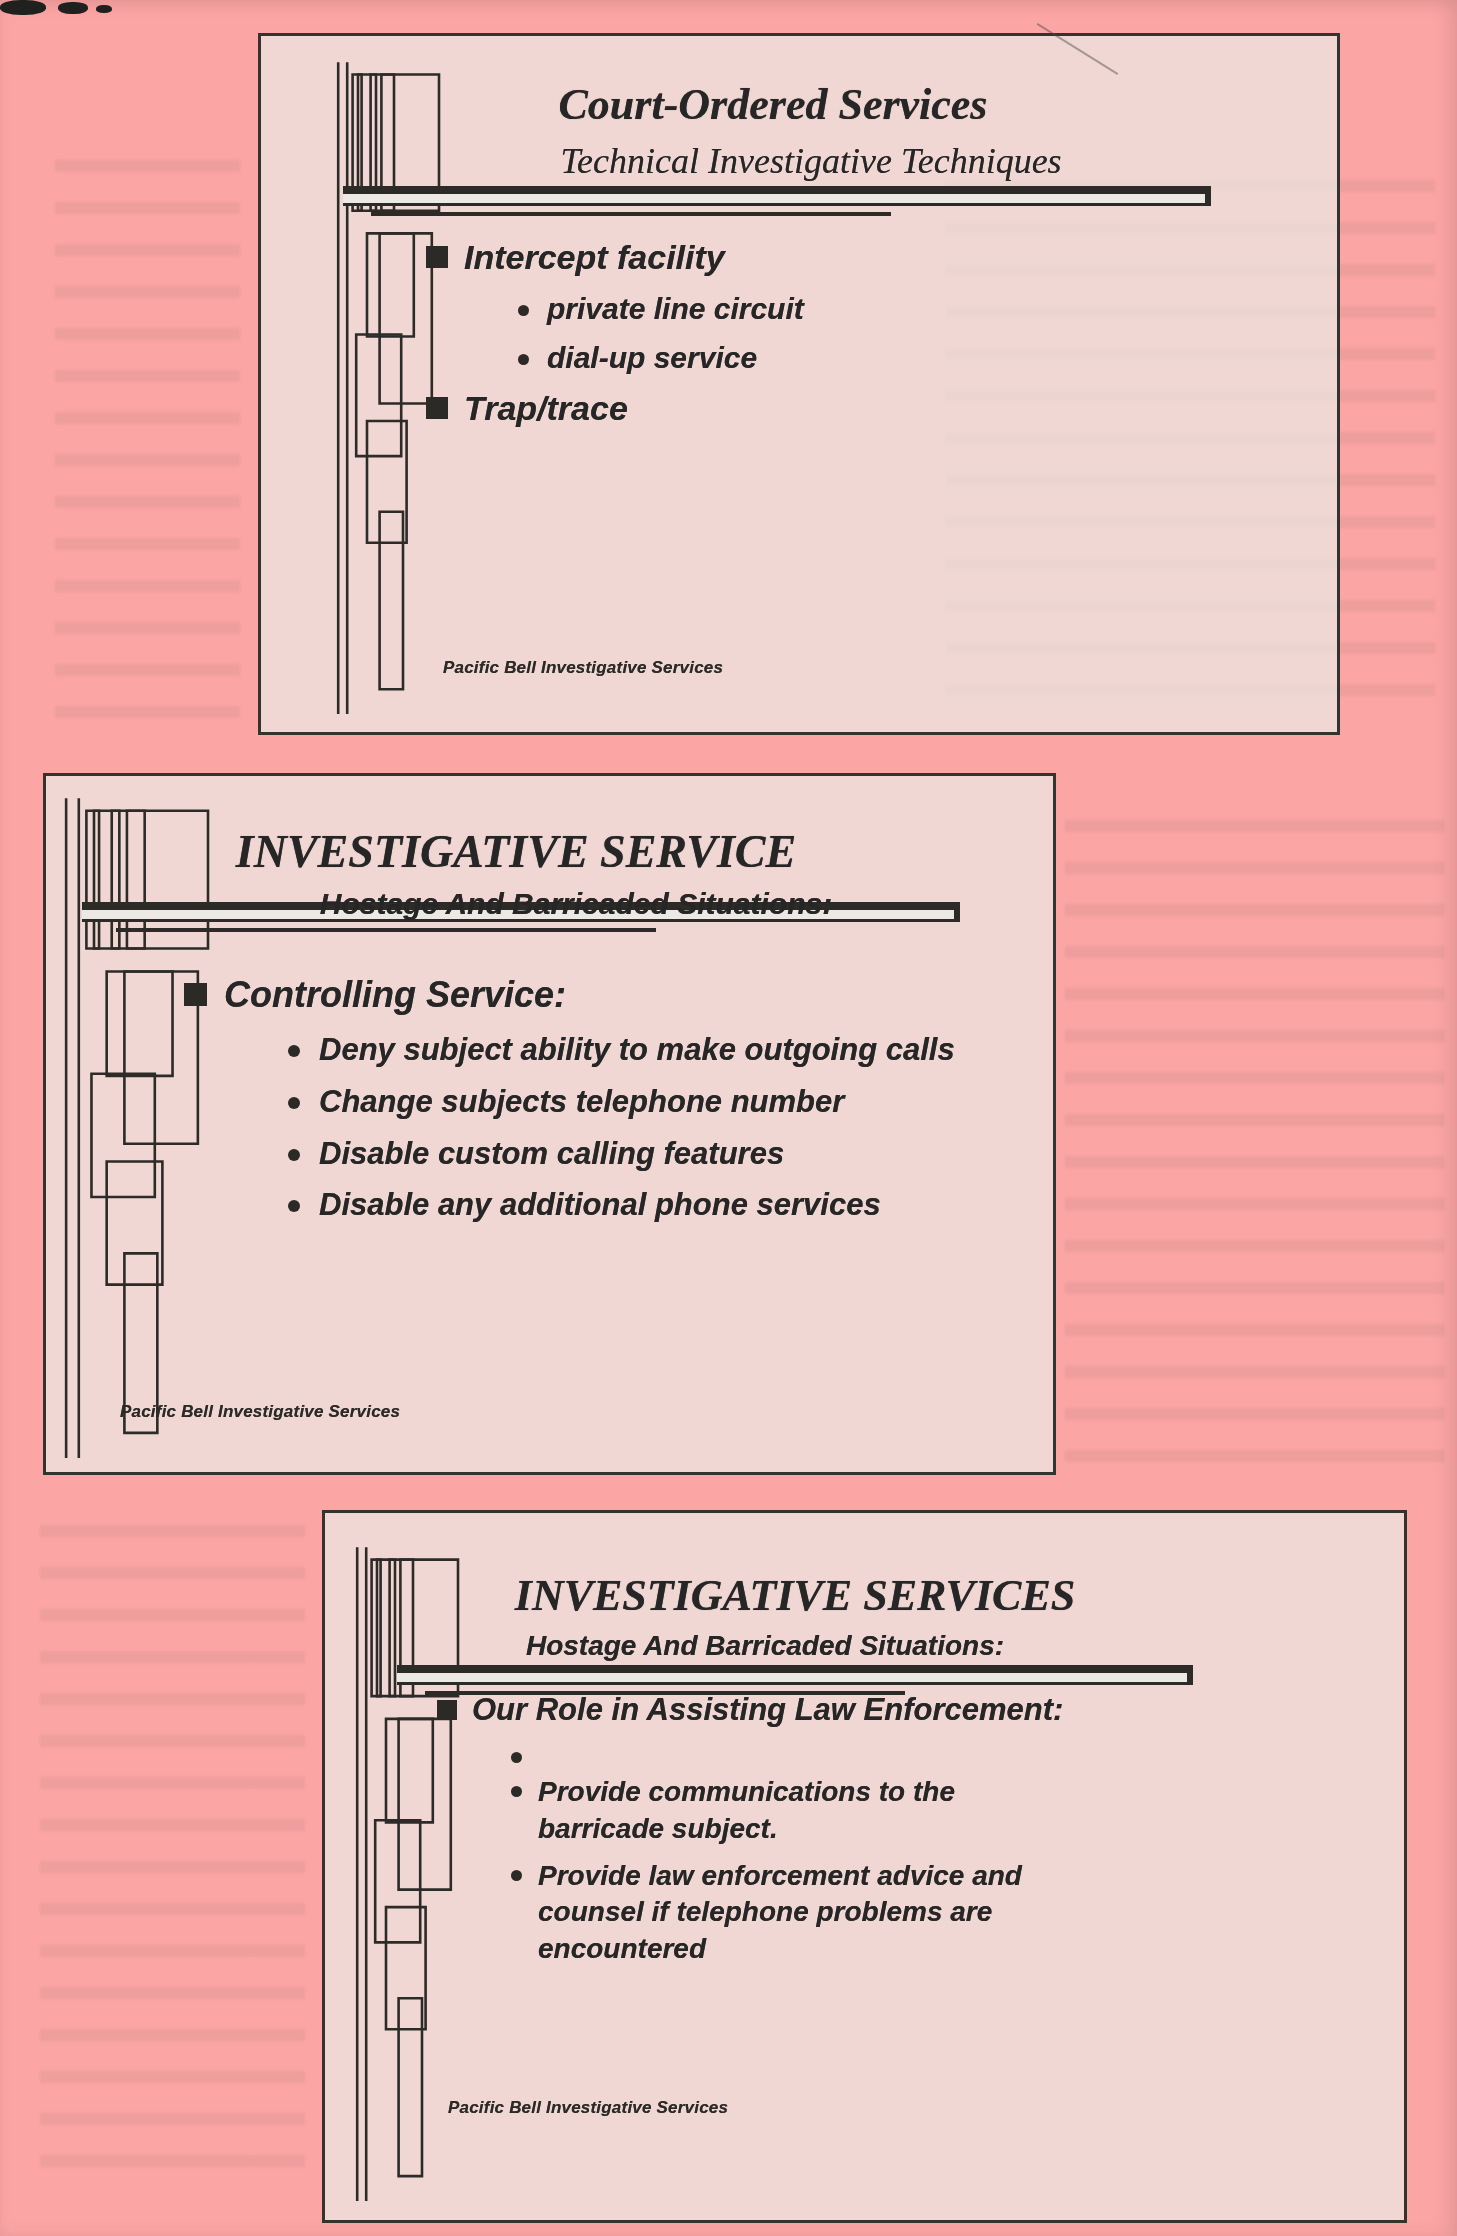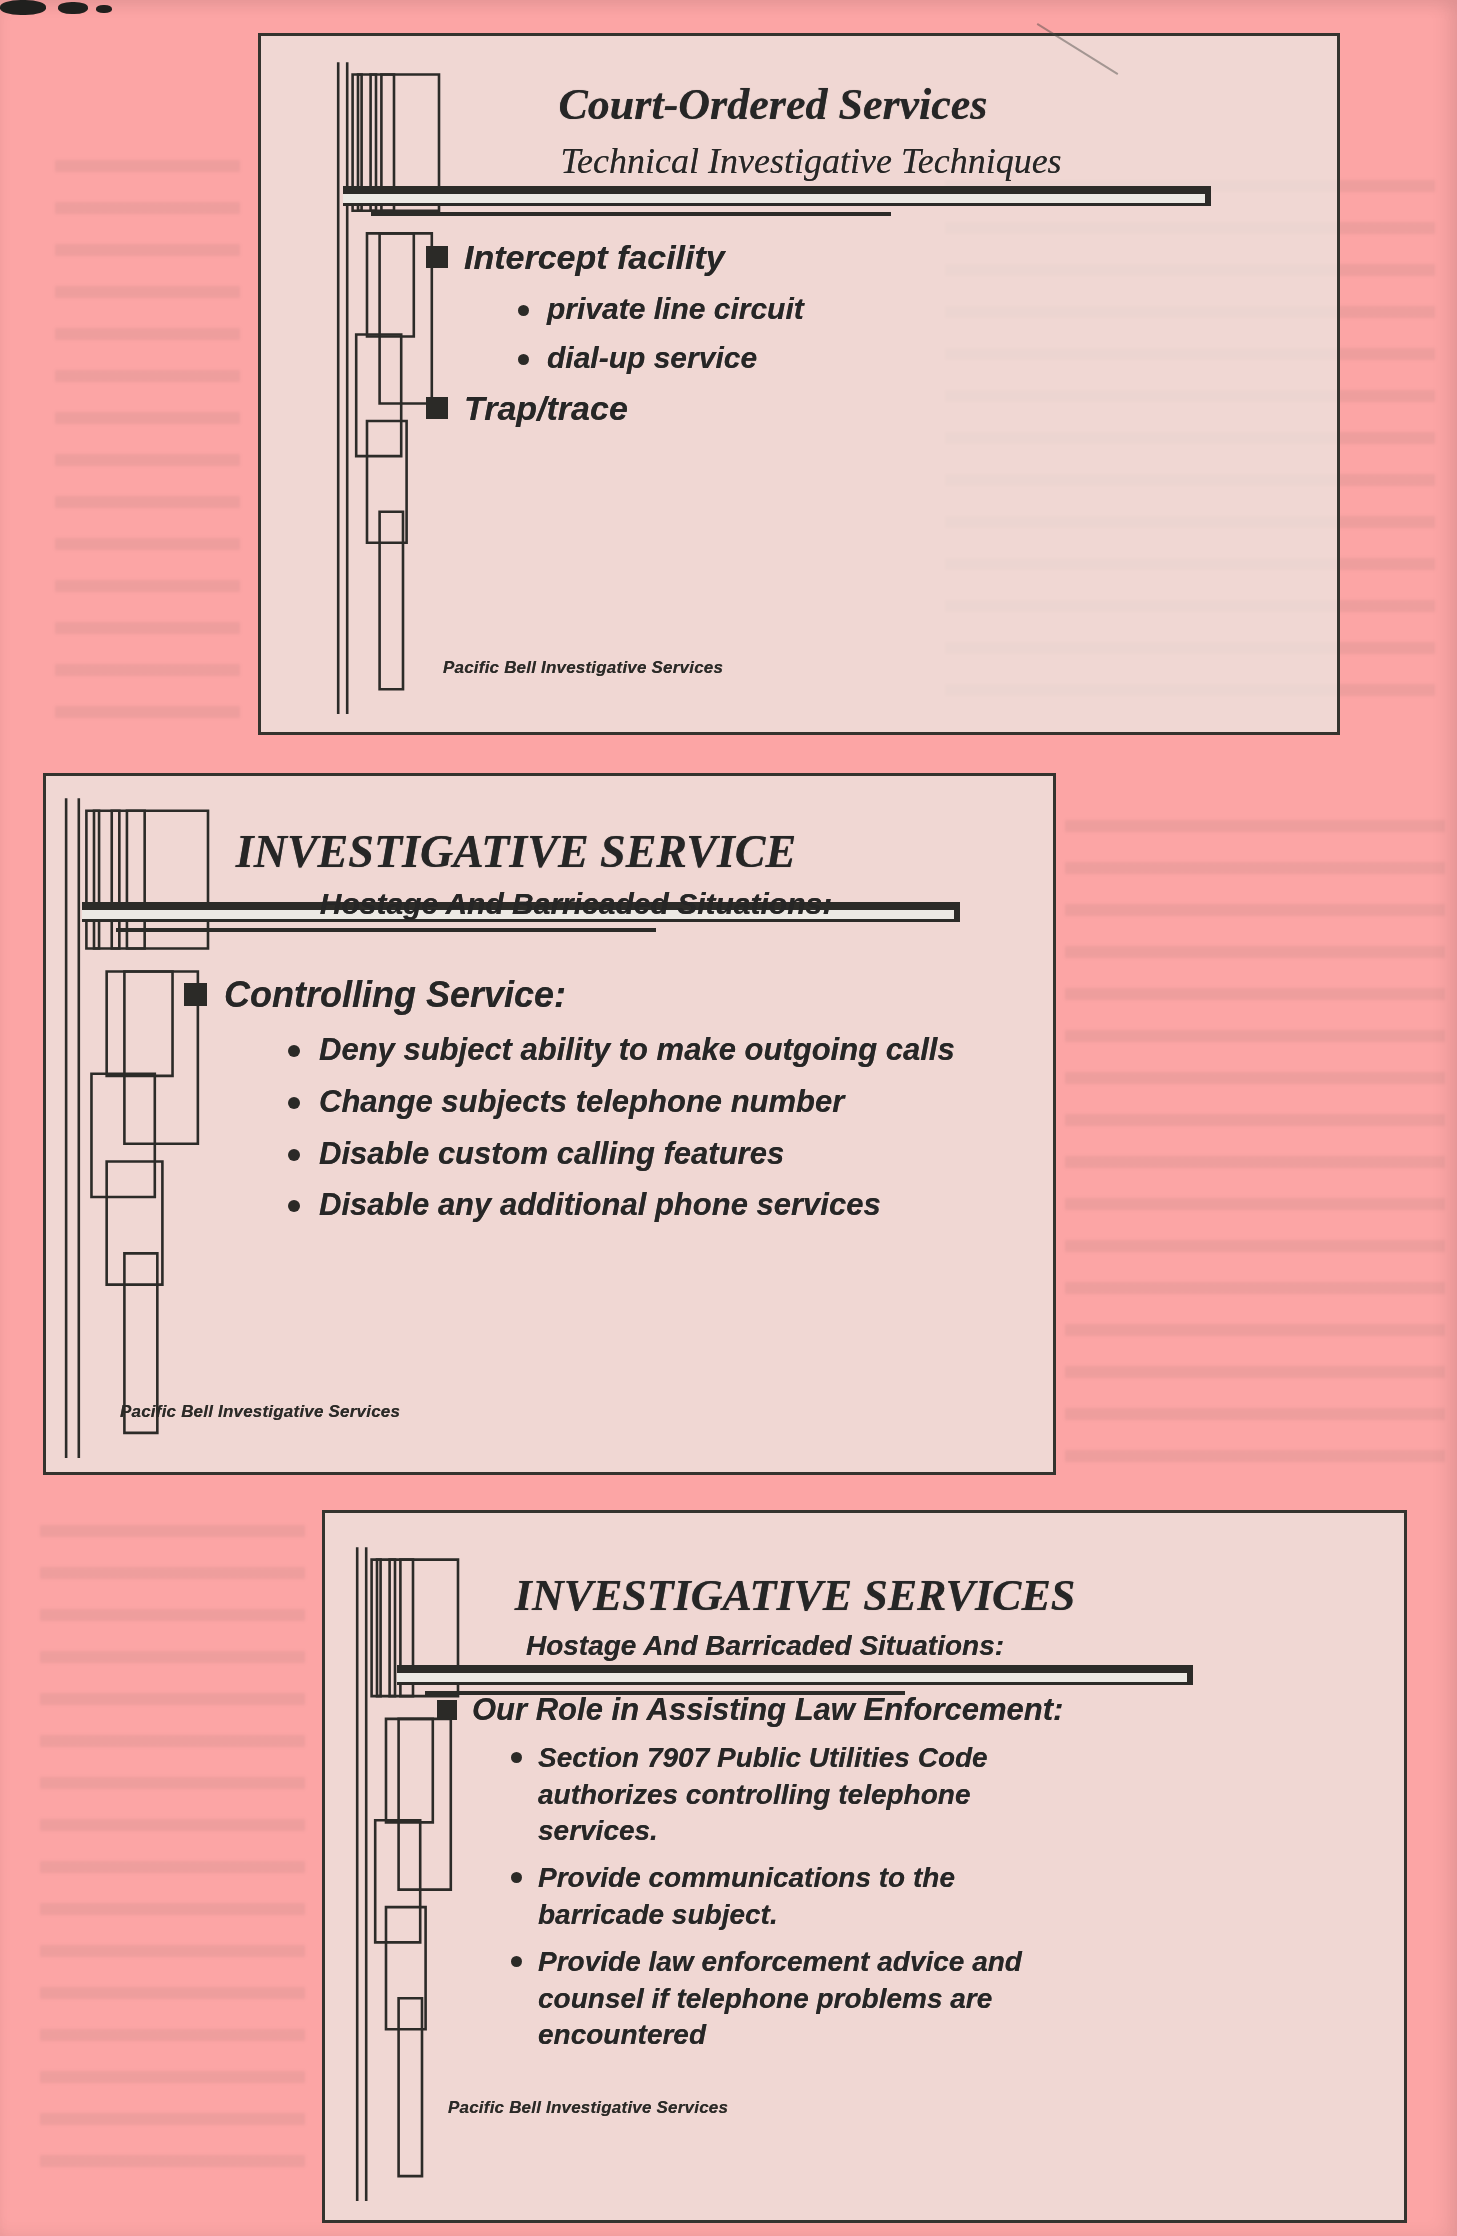--- a/index.html
+++ b/index.html
@@ -207,21 +207,20 @@
     <h1 class="title" style="left:100px;top:28px;width:740px;font-weight:700;font-size:44px;">INVESTIGATIVE SERVICES</h1>
     <h2 class="subtitle sans-sub" style="left:150px;top:94px;width:580px;font-size:28px;">Hostage And Barricaded Situations:</h2>
 
     <ul class="body" style="left:112px;top:178px;width:660px;">
       <li class="l1">
         <span class="sq"></span>
         <span>Our Role in Assisting Law Enforcement:</span>
       </li>
       <li class="l2">
         <span class="dot"></span>
-        <span>Section 7907 Public Utilities Code authorizes controlling telephone services.</span>
       </li>
       <li class="l2">
         <span class="dot"></span>
         <span>Provide communications to the barricade subject.</span>
       </li>
       <li class="l2">
         <span class="dot"></span>
         <span>Provide law enforcement advice and counsel if telephone problems are encountered</span>
       </li>
     </ul>

